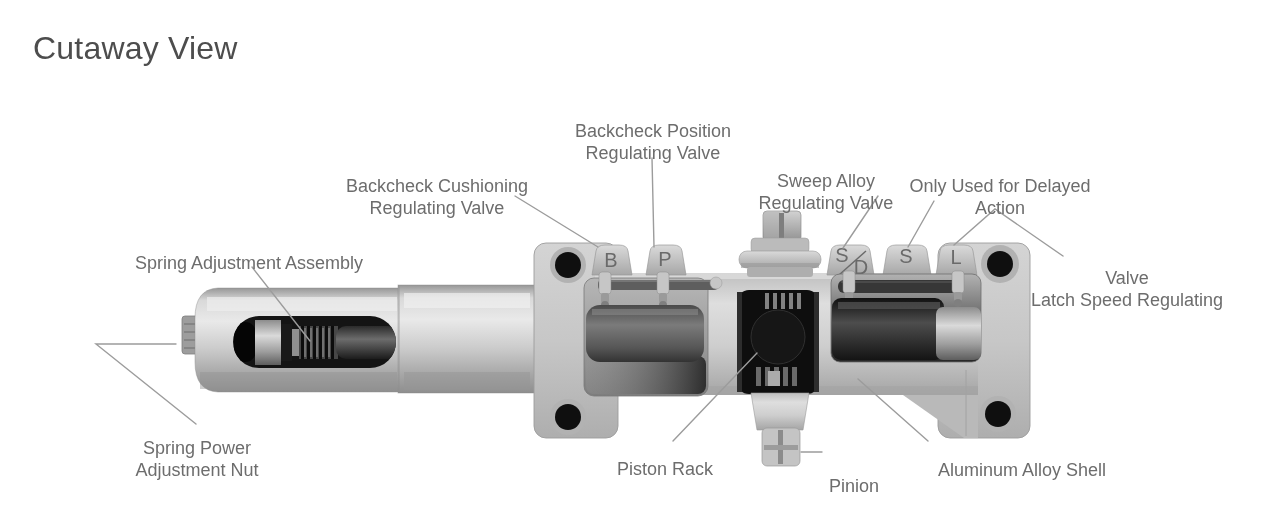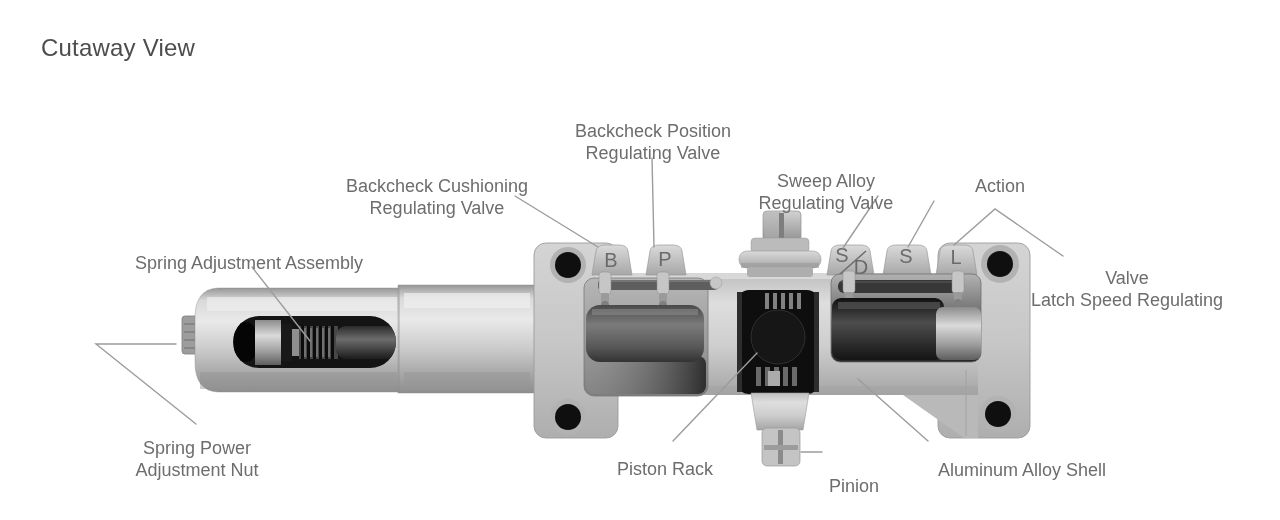--- a/index.html
+++ b/index.html
@@ -2,21 +2,21 @@
 <html><head>
 <meta charset="utf-8">
 <style>
   html,body{margin:0;padding:0;background:#ffffff;}
   #canvas{
     position:relative;width:1280px;height:520px;background:#ffffff;overflow:hidden;
     font-family:"Liberation Sans","DejaVu Sans",sans-serif;
   }
   #page-title{
     position:absolute;left:33px;top:28px;
-    font-size:24px;line-height:40px;font-weight:400;color:#4d4d4d;letter-spacing:0.2px;margin-left:8px;
+    font-size:32px;line-height:40px;font-weight:400;color:#4d4d4d;letter-spacing:0.2px;
   }
   .lbl{
     position:absolute;color:#6d6d6d;font-size:18px;line-height:21.5px;text-align:center;margin-top:16px;
   }
   .lbl .ln{display:block;}
   .lbl.left-align{text-align:left;white-space:nowrap;}
   .lbl.nowrap{white-space:nowrap;}
   #device-svg{position:absolute;left:0;top:0;}
 </style>
 </head>
@@ -284,20 +284,21 @@
     <span class="ln">Backcheck Cushioning</span>
     <span class="ln">Regulating Valve</span>
   </div>
 
   <div class="lbl" style="left:726px;top:155px;width:200px;">
     <span class="ln">Sweep Alloy</span>
     <span class="ln">Regulating Valve</span>
   </div>
 
   <div class="lbl" style="left:880px;top:160px;width:240px;">
+    <span class="ln">Only Used for Delayed</span>
     <span class="ln">Action</span>
   </div>
 
   <div class="lbl left-align" style="left:135px;top:237px;">
     <span class="ln">Spring Adjustment Assembly</span>
   </div>
 
   <div class="lbl" style="left:1007px;top:252px;width:240px;">
     <span class="ln">Valve</span>
     <span class="ln">Latch Speed Regulating</span>

